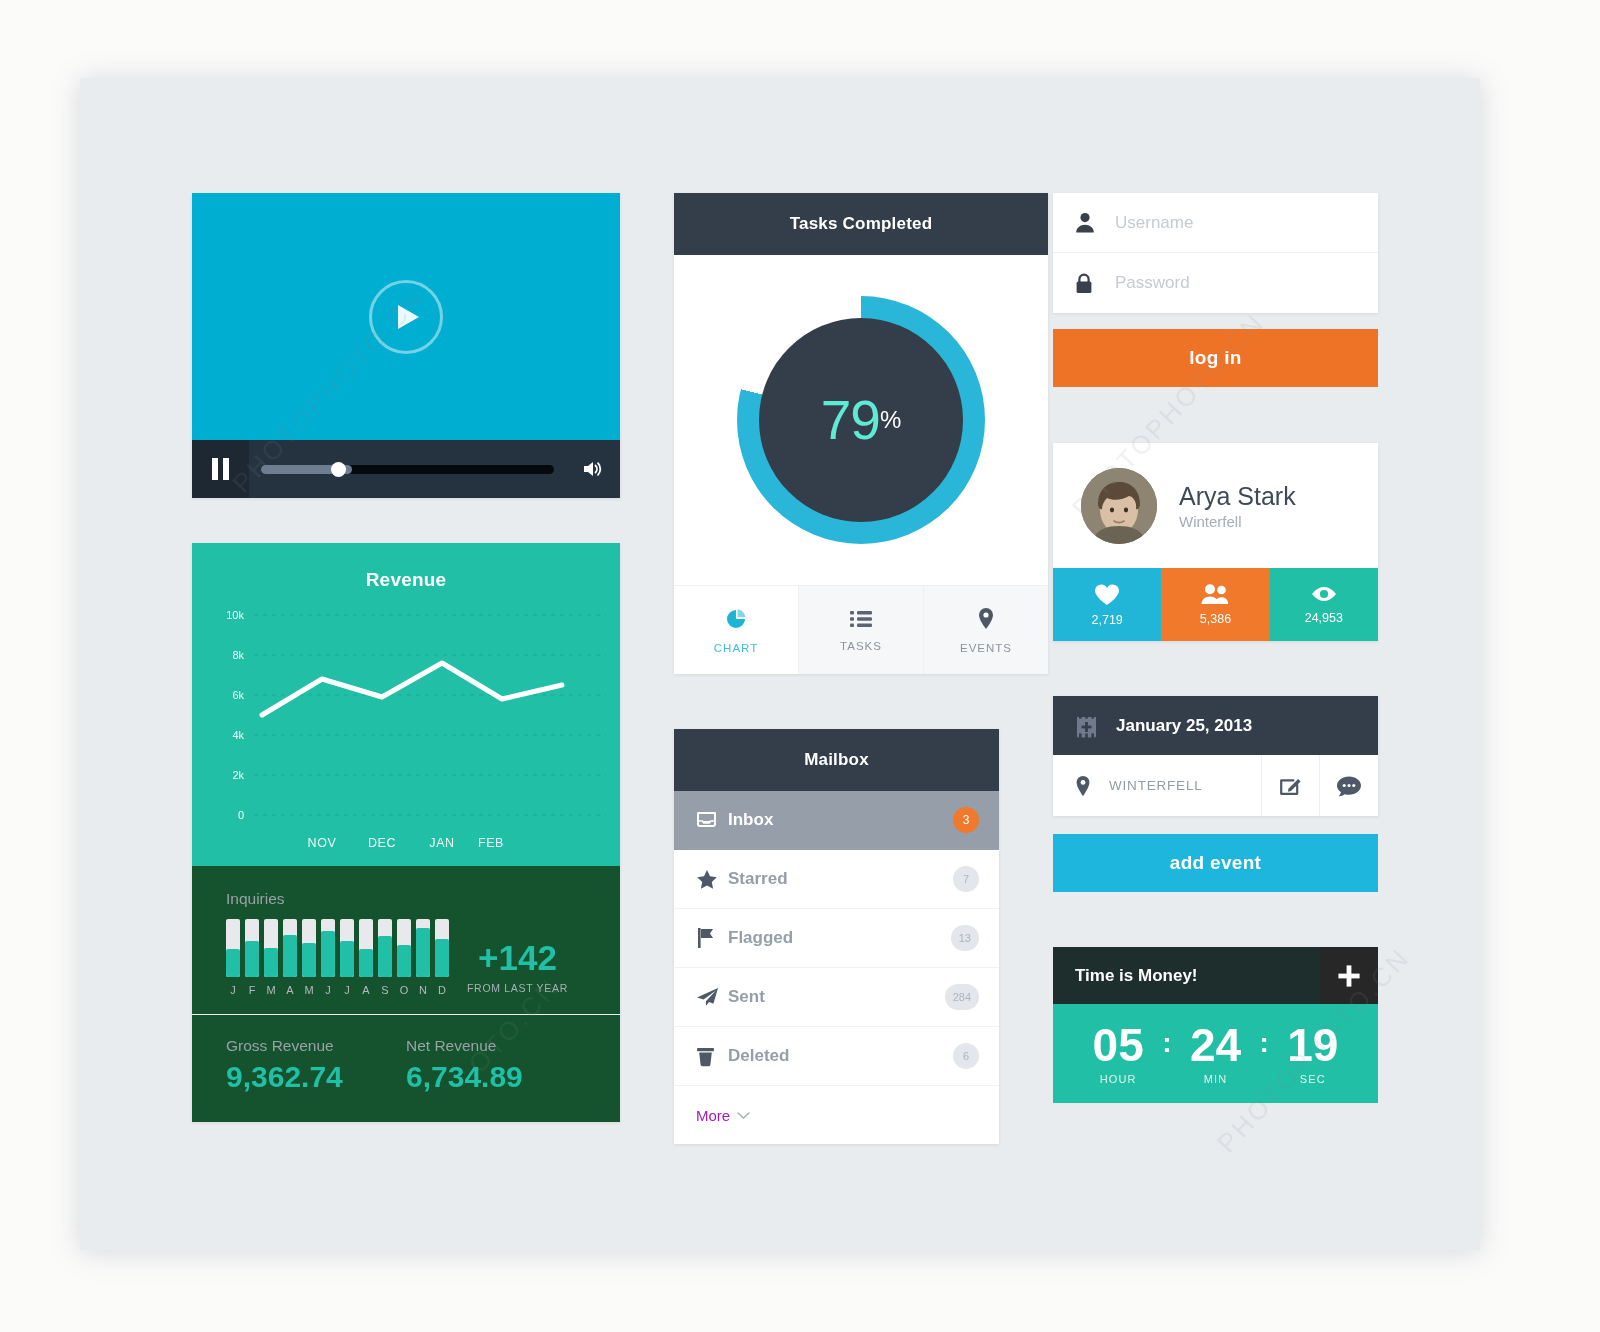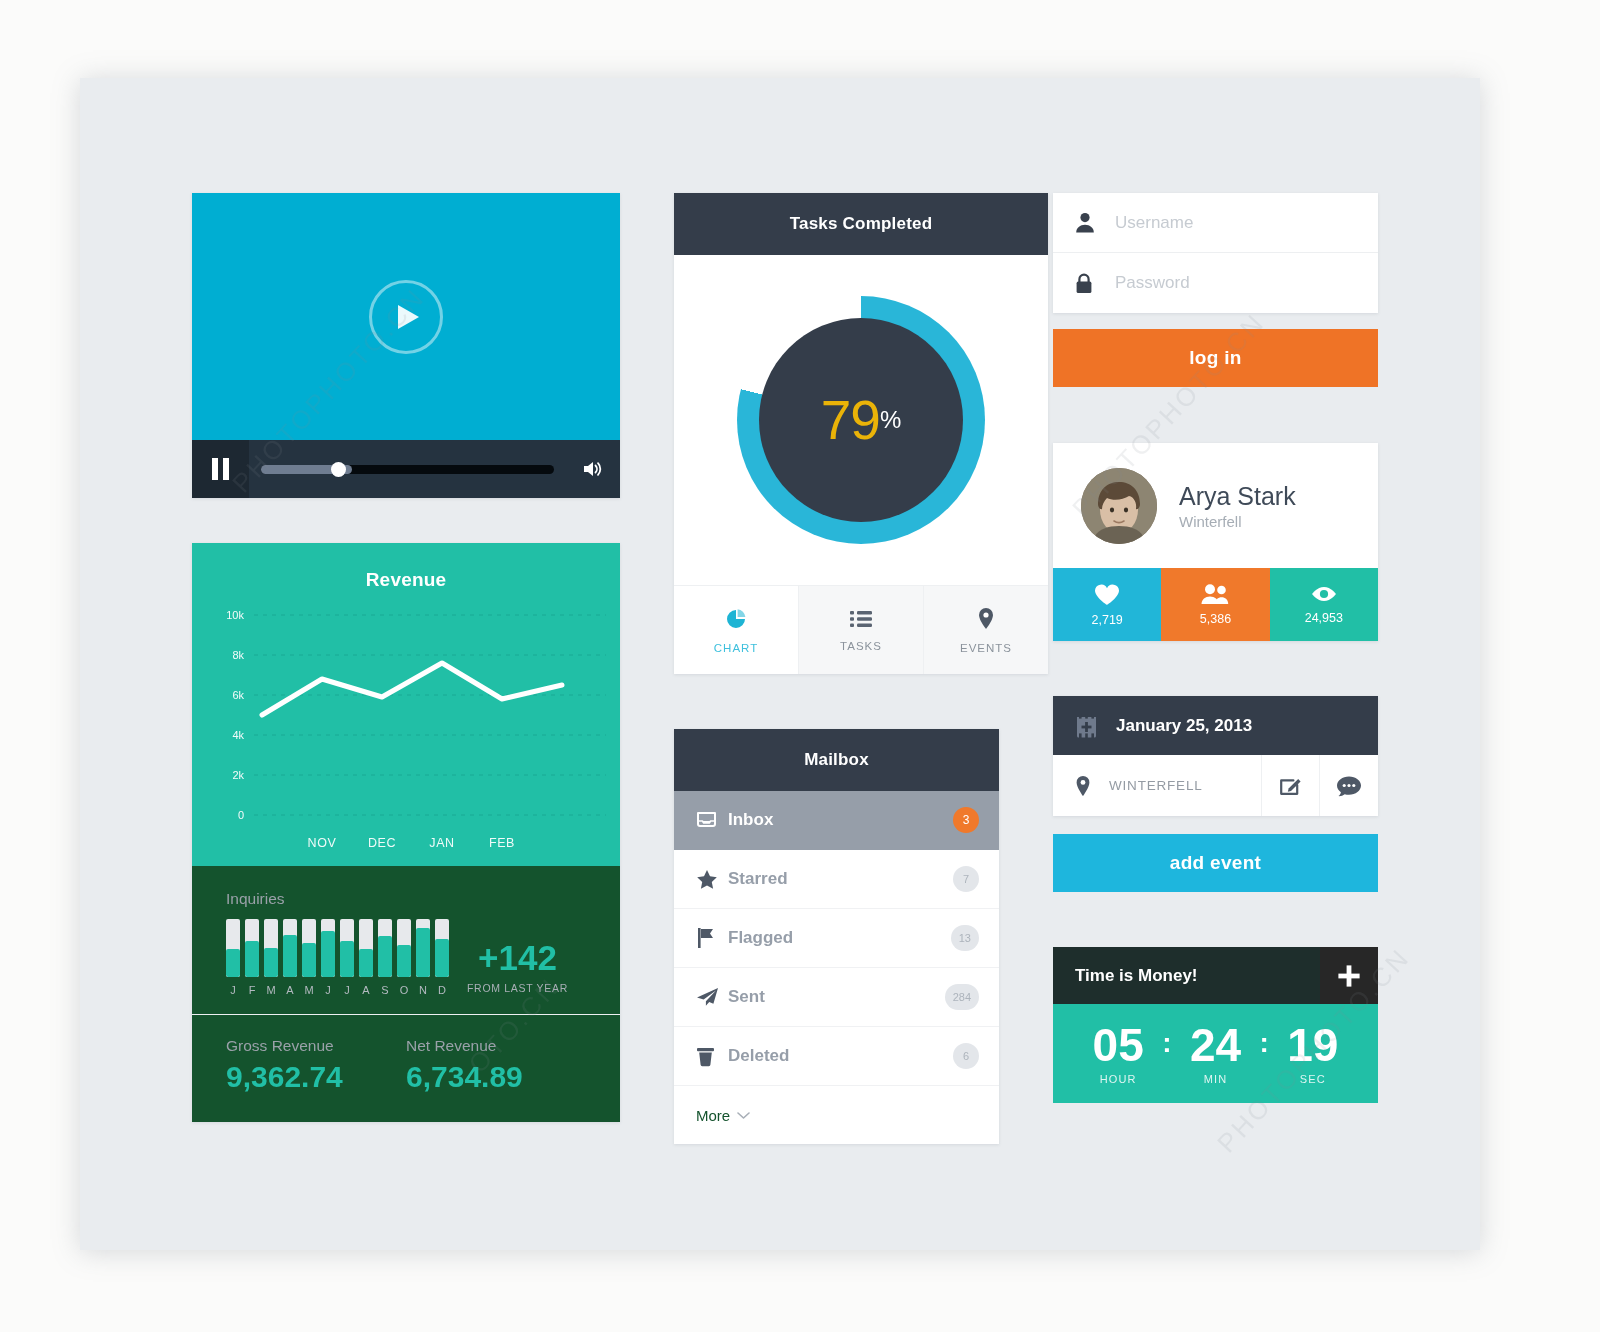--- a/index.html
+++ b/index.html
@@ -179,21 +179,21 @@
     border-radius: 50%;
     background: conic-gradient(from 0deg, #29b6d8 0turn 0.79turn, #ffffff 0.79turn 1turn);
   }
   .donut-hole {
     position: absolute; left: 22px; top: 22px;
     width: 204px; height: 204px;
     border-radius: 50%;
     background: #343d4a;
     display: flex; align-items: center; justify-content: center;
   }
-  .donut-val { color: #eab308; font-size: 55px; font-weight: 300; letter-spacing: -1px; }
+  .donut-val { color: #5eead4; font-size: 55px; font-weight: 300; letter-spacing: -1px; }
   .donut-pct { color: #fff; font-size: 24px; font-weight: 300; vertical-align: top; line-height: 1.9; }
 
   .tabbar { display: flex; border-top: 1px solid #eef0f2; }
   .tab {
     flex: 1;
     height: 88px;
     background: #f6f7f8;
     border-left: 1px solid #eef0f2;
     display: flex; flex-direction: column;
     align-items: center; justify-content: center;
@@ -221,21 +221,21 @@
     min-width: 26px; height: 26px; padding: 0 8px;
     border-radius: 13px;
     background: #e3e6ea; color: #adb4bc;
     font-size: 11px;
     display: flex; align-items: center; justify-content: center;
   }
   .badge.orange { background: #f0792b; color: #fff; font-size: 12px; }
   .mail-more {
     height: 58px; display: flex; align-items: center;
     padding-left: 22px; background: #fff;
-    color: #14532d; font-size: 15px;
+    color: #a21caf; font-size: 15px;
   }
   .field {
     height: 60px;
     display: flex; align-items: center;
     background: #fff;
     border-bottom: 1px solid #edeff1;
     padding-left: 22px;
   }
   .field:last-of-type { border-bottom: none; }
   .field-ico { width: 40px; display: flex; align-items: center; }
@@ -411,21 +411,21 @@
                 <text x="52" y="98">6k</text>
                 <text x="52" y="138">4k</text>
                 <text x="52" y="178">2k</text>
                 <text x="52" y="218">0</text>
               </g>
             </svg>
             <div class="rev-xlabels">
               <span style="left:130px">NOV</span>
               <span style="left:190px">DEC</span>
               <span style="left:250px">JAN</span>
-              <span style="left:310px">FEB</span>
+              <span style="left:299px">FEB</span>
             </div>
           </div>
 
           <div class="rev-lower">
             <div class="inq">
               <div class="inq-left">
                 <div class="inq-label">Inquiries</div>
                 <div class="inq-bars" id="inq-bars">
                     <div class="inq-bar">
                       <div class="inq-fill" style="height: 48%;"></div>

